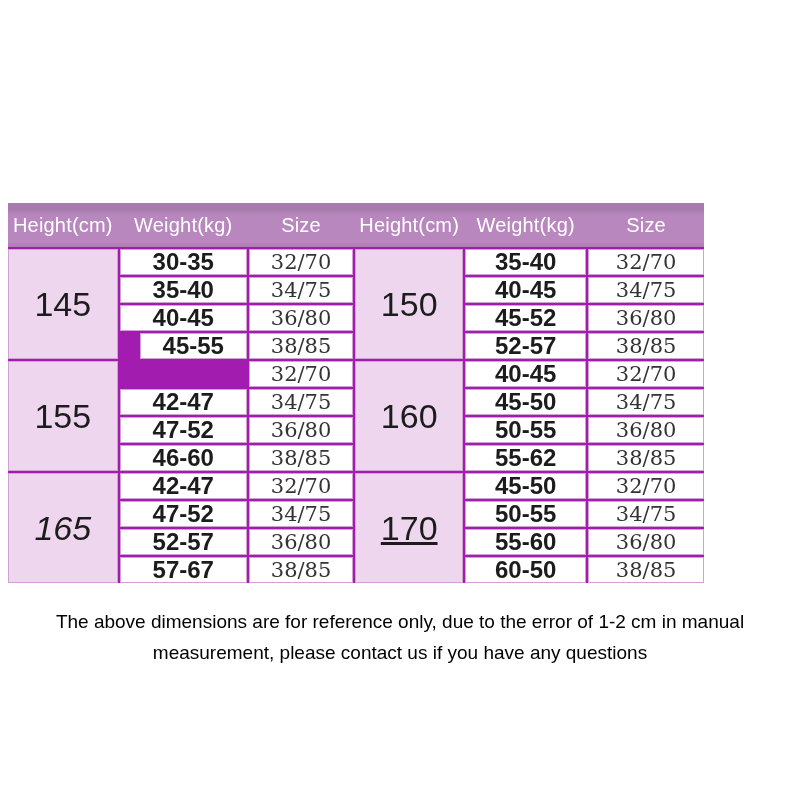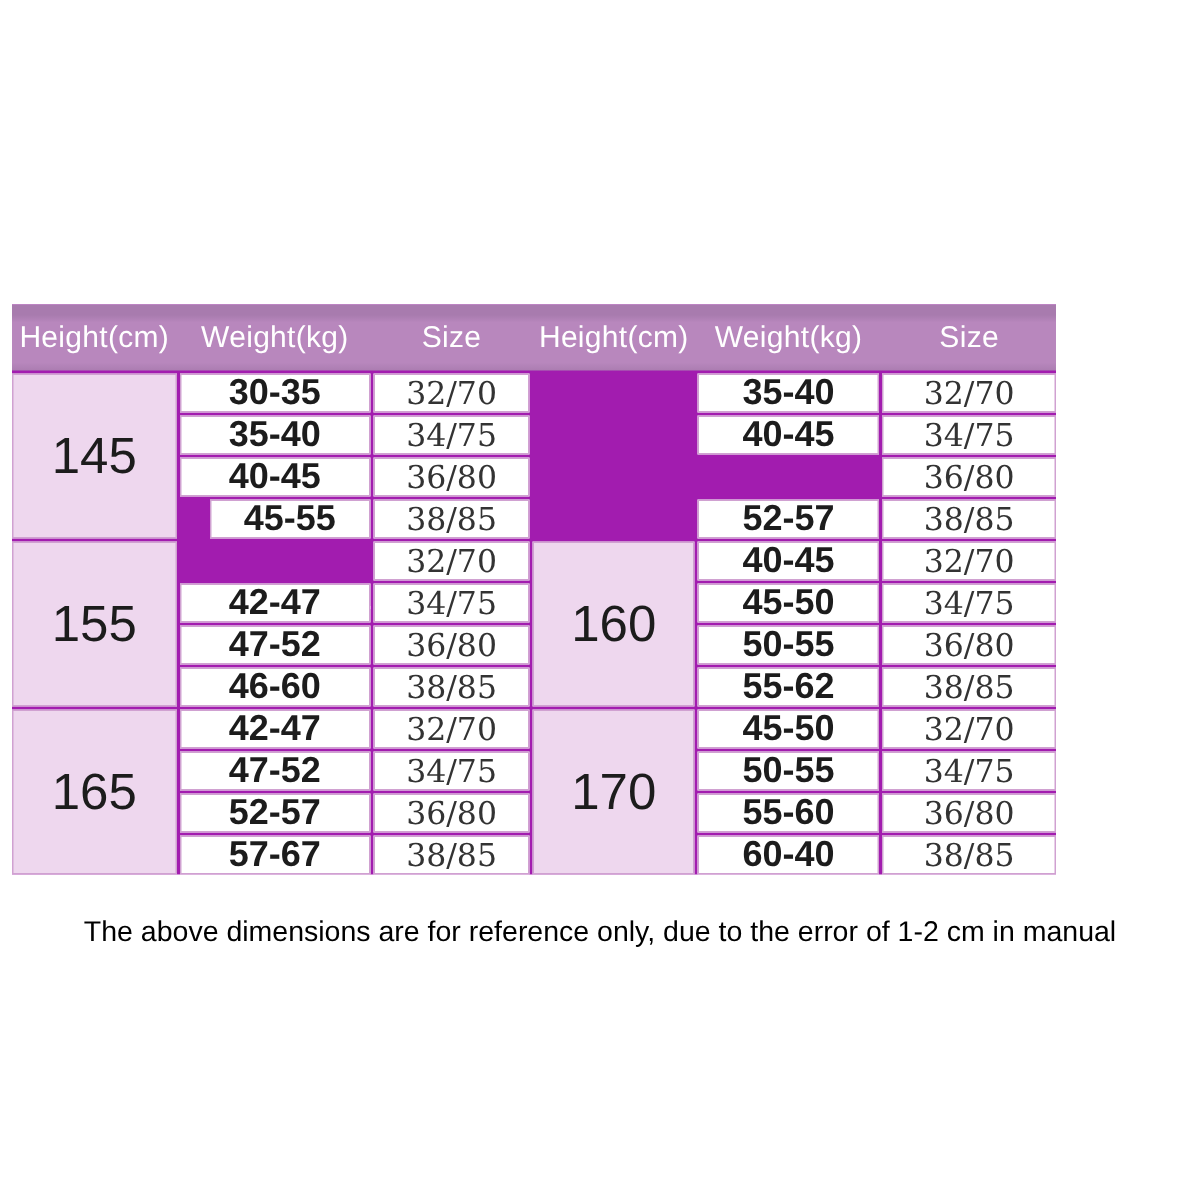--- a/index.html
+++ b/index.html
@@ -102,51 +102,54 @@
       <div class="cell s-cell" style="grid-area: 5 / 3;">38/85</div>
       <div class="cell h-cell" style="grid-area: 6 / 1 / span 4;">155</div>
       <div class="cell w-cell" style="grid-area: 6 / 2; margin-top: 43px;">37-42</div>
       <div class="cell s-cell" style="grid-area: 6 / 3;">32/70</div>
       <div class="cell w-cell" style="grid-area: 7 / 2;">42-47</div>
       <div class="cell s-cell" style="grid-area: 7 / 3;">34/75</div>
       <div class="cell w-cell" style="grid-area: 8 / 2;">47-52</div>
       <div class="cell s-cell" style="grid-area: 8 / 3;">36/80</div>
       <div class="cell w-cell" style="grid-area: 9 / 2;">46-60</div>
       <div class="cell s-cell" style="grid-area: 9 / 3;">38/85</div>
-      <div class="cell h-cell" style="grid-area: 10 / 1 / span 4;">165</div>
+      <div class="cell h-cell" style="grid-area: 10 / 1 / span 4; font-style: italic;">165</div>
       <div class="cell w-cell" style="grid-area: 10 / 2;">42-47</div>
       <div class="cell s-cell" style="grid-area: 10 / 3;">32/70</div>
       <div class="cell w-cell" style="grid-area: 11 / 2;">47-52</div>
       <div class="cell s-cell" style="grid-area: 11 / 3;">34/75</div>
       <div class="cell w-cell" style="grid-area: 12 / 2;">52-57</div>
       <div class="cell s-cell" style="grid-area: 12 / 3;">36/80</div>
       <div class="cell w-cell" style="grid-area: 13 / 2;">57-67</div>
       <div class="cell s-cell" style="grid-area: 13 / 3;">38/85</div>
+      <div class="cell h-cell" style="grid-area: 2 / 4 / span 4;">150</div>
       <div class="cell w-cell" style="grid-area: 2 / 5;">35-40</div>
       <div class="cell s-cell" style="grid-area: 2 / 6;">32/70</div>
       <div class="cell w-cell" style="grid-area: 3 / 5;">40-45</div>
       <div class="cell s-cell" style="grid-area: 3 / 6;">34/75</div>
+      <div class="cell w-cell" style="grid-area: 4 / 5;">45-52</div>
       <div class="cell s-cell" style="grid-area: 4 / 6;">36/80</div>
       <div class="cell w-cell" style="grid-area: 5 / 5;">52-57</div>
       <div class="cell s-cell" style="grid-area: 5 / 6;">38/85</div>
       <div class="cell h-cell" style="grid-area: 6 / 4 / span 4;">160</div>
       <div class="cell w-cell" style="grid-area: 6 / 5;">40-45</div>
       <div class="cell s-cell" style="grid-area: 6 / 6;">32/70</div>
       <div class="cell w-cell" style="grid-area: 7 / 5;">45-50</div>
       <div class="cell s-cell" style="grid-area: 7 / 6;">34/75</div>
       <div class="cell w-cell" style="grid-area: 8 / 5;">50-55</div>
       <div class="cell s-cell" style="grid-area: 8 / 6;">36/80</div>
       <div class="cell w-cell" style="grid-area: 9 / 5;">55-62</div>
       <div class="cell s-cell" style="grid-area: 9 / 6;">38/85</div>
-      <div class="cell h-cell" style="grid-area: 10 / 4 / span 4;">170</div>
+      <div class="cell h-cell" style="grid-area: 10 / 4 / span 4; text-decoration: underline;">170</div>
       <div class="cell w-cell" style="grid-area: 10 / 5;">45-50</div>
       <div class="cell s-cell" style="grid-area: 10 / 6;">32/70</div>
       <div class="cell w-cell" style="grid-area: 11 / 5;">50-55</div>
       <div class="cell s-cell" style="grid-area: 11 / 6;">34/75</div>
       <div class="cell w-cell" style="grid-area: 12 / 5;">55-60</div>
       <div class="cell s-cell" style="grid-area: 12 / 6;">36/80</div>
-      <div class="cell w-cell" style="grid-area: 13 / 5;">60-40</div>
+      <div class="cell w-cell" style="grid-area: 13 / 5;">60-50</div>
       <div class="cell s-cell" style="grid-area: 13 / 6;">38/85</div>
     </div>
   <div class="footer">
     <div>The above dimensions are for reference only, due to the error of 1-2 cm in manual</div>
+    <div>measurement, please contact us if you have any questions</div>
   </div>
 </div>
 
 </body></html>

